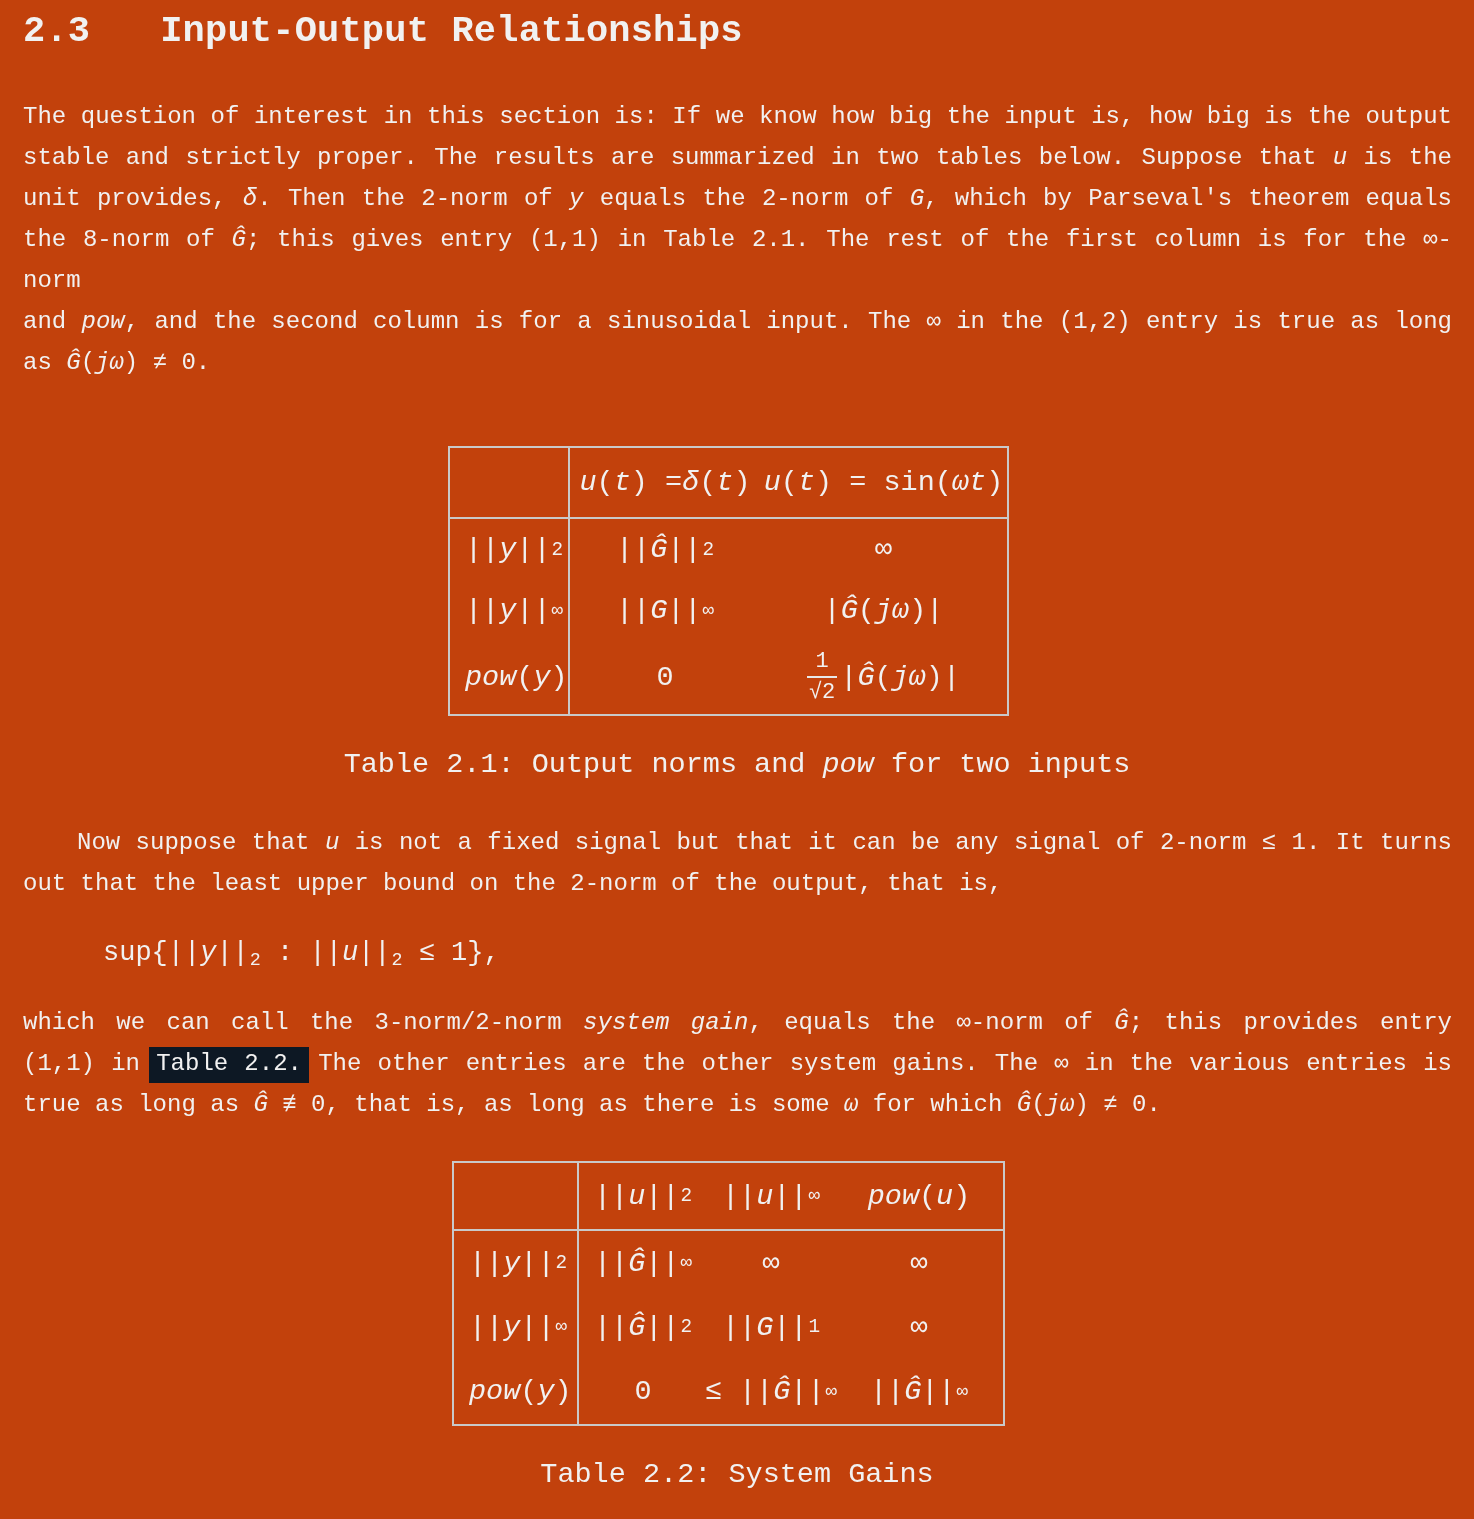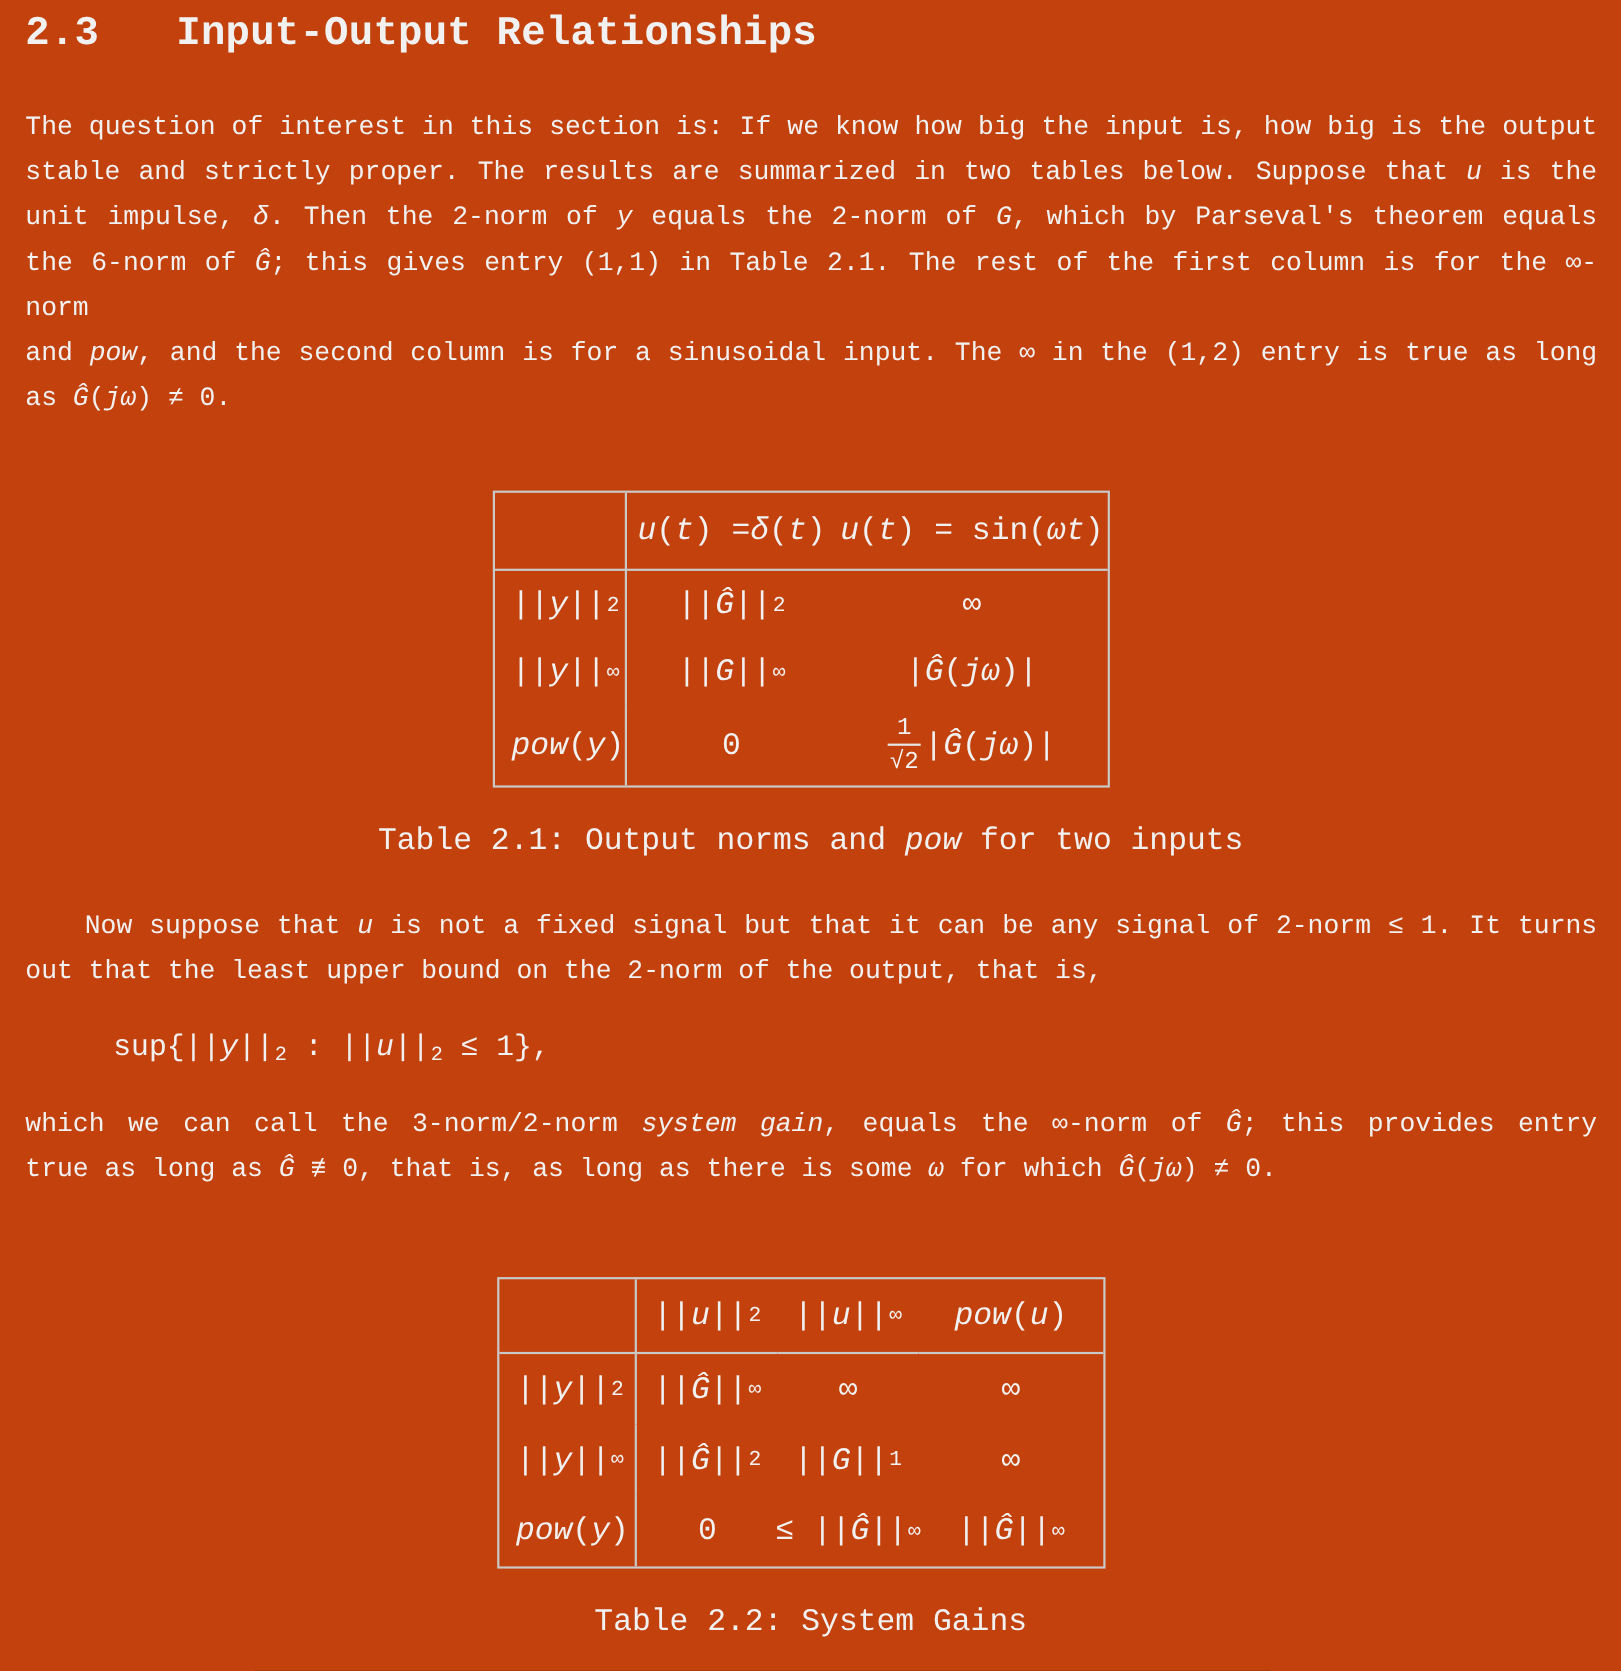--- a/index.html
+++ b/index.html
@@ -65,22 +65,22 @@
 
 <div class="page">
 
   <h1 class="heading">
     <span class="num">2.3</span><span>Input-Output Relationships</span>
   </h1>
 
   <div class="para" style="top:96px">
       <div class="line just"><span>The question of interest in this section is: If we know how big the input is, how big is the output</span></div>
       <div class="line just"><span>stable and strictly proper. The results are summarized in two tables below. Suppose that </span><span class="it">u</span><span> is the</span></div>
-      <div class="line just"><span>unit impulse, </span><span class="it">δ</span><span>. Then the 2-norm of </span><span class="it">y</span><span> equals the 2-norm of </span><span class="it">G</span><span>, which by Parseval's theorem equals</span></div>
-      <div class="line just"><span>the 6-norm of </span><span class="it">Ĝ</span><span>; this gives entry (1,1) in Table 2.1. The rest of the first column is for the ∞-norm</span></div>
+      <div class="line just"><span>unit provides, </span><span class="it">δ</span><span>. Then the 2-norm of </span><span class="it">y</span><span> equals the 2-norm of </span><span class="it">G</span><span>, which by Parseval's theorem equals</span></div>
+      <div class="line just"><span>the 8-norm of </span><span class="it">Ĝ</span><span>; this gives entry (1,1) in Table 2.1. The rest of the first column is for the ∞-norm</span></div>
       <div class="line just"><span>and </span><span class="it">pow</span><span>, and the second column is for a sinusoidal input. The ∞ in the (1,2) entry is true as long</span></div>
       <div class="line"><span>as </span><span class="it">Ĝ</span><span>(</span><span class="it">jω</span><span>) ≠ 0.</span></div>
     </div>
 
   <div class="tbl" id="t1">
     <div class="c lbl hdr"></div>
     <div class="c hdr">
         <span class="it">u</span>
         <span>(</span>
         <span class="it">t</span>
@@ -161,20 +161,21 @@
 
   <div class="para" style="top:822px">
       <div class="line just indent"><span>Now suppose that </span><span class="it">u</span><span> is not a fixed signal but that it can be any signal of 2-norm ≤ 1. It turns</span></div>
       <div class="line"><span>out that the least upper bound on the 2-norm of the output, that is,</span></div>
     </div>
 
   <div class="formula"><span>sup{</span><span>||</span><span class="it">y</span><span>||</span><span class="sub">2</span><span> : </span><span>||</span><span class="it">u</span><span>||</span><span class="sub">2</span><span> ≤ 1},</span></div>
 
   <div class="para" style="top:1002px">
       <div class="line just"><span>which we can call the 3-norm/2-norm </span><span class="it">system gain</span><span>, equals the ∞-norm of </span><span class="it">Ĝ</span><span>; this provides entry</span></div>
+      <div class="line just"><span>(1,1) in </span><span class="hl">Table 2.2.</span><span> The other entries are the other system gains. The ∞ in the various entries is</span></div>
       <div class="line"><span>true as long as </span><span class="it">Ĝ</span><span> ≢ 0, that is, as long as there is some </span><span class="it">ω</span><span> for which </span><span class="it">Ĝ</span><span>(</span><span class="it">jω</span><span>) ≠ 0.</span></div>
     </div>
 
   <div class="tbl" id="t2">
     <div class="c lbl hdr"></div>
     <div class="c hdr">
         <span>||</span>
         <span class="it">u</span>
         <span>||</span>
         <span class="sub">2</span>

